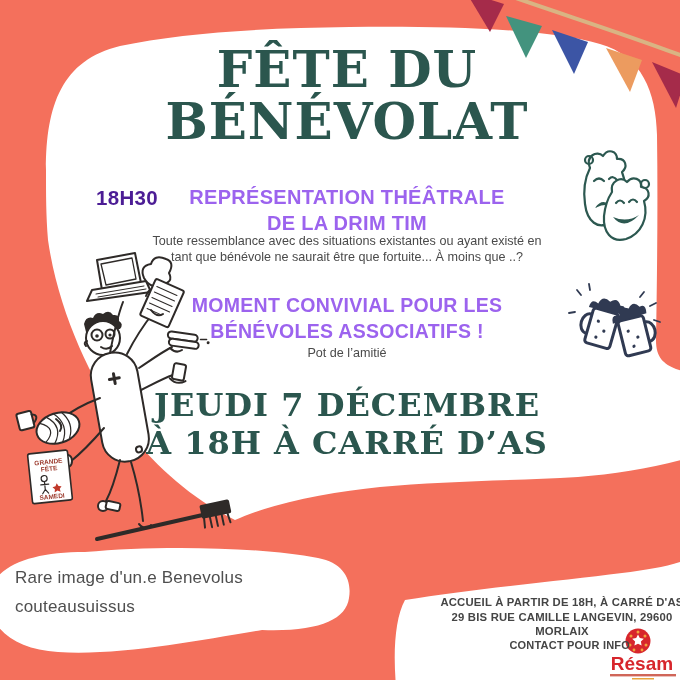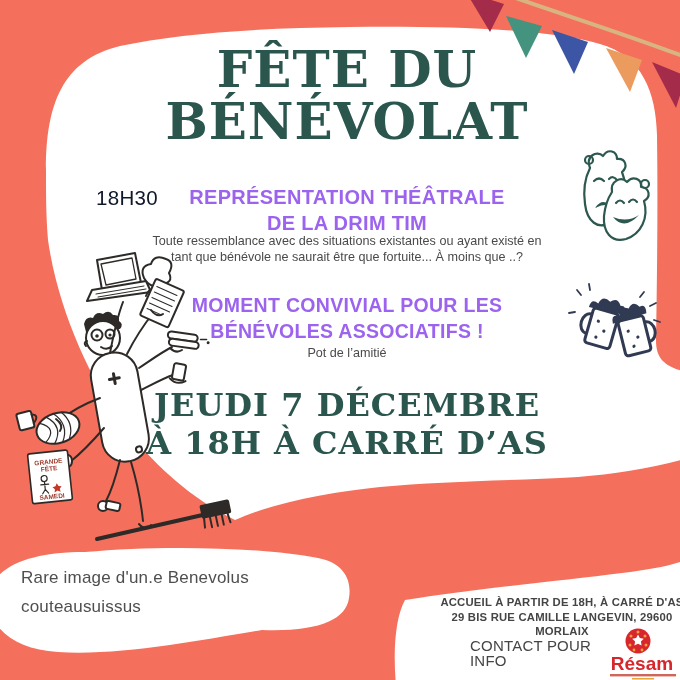--- a/index.html
+++ b/index.html
@@ -9,44 +9,44 @@
     font-family:"Liberation Sans",sans-serif;
   }
   .art{position:absolute;left:0;top:0;z-index:0;}
   .txt{position:absolute;z-index:2;}
   .center{left:7px;width:680px;text-align:center;}
   .title{
     top:44px;color:#2B564E;font-family:"DejaVu Serif",serif;font-weight:700;
     font-size:50px;line-height:52px;letter-spacing:1px;
   }
   .time{
-    left:96px;top:186px;color:#0f172a;font-weight:400;font-size:20.5px;letter-spacing:.3px;
+    left:96px;top:186px;color:#4c1d95;font-weight:700;font-size:20.5px;letter-spacing:.3px;
   }
   .event{
     color:#9C63EE;font-weight:700;font-size:20px;line-height:26px;letter-spacing:.3px;
   }
   .event1{top:184px;}
   .event2{top:292px;font-size:19.5px;}
   .small-gray{color:#4A4A4A;font-size:12.6px;line-height:15.8px;}
   .disclaimer{top:234px;}
   .pot{top:346px;}
   .bigdate{
     top:386px;color:#2B564E;font-family:"DejaVu Serif",serif;font-weight:700;
     font-size:32px;line-height:38px;letter-spacing:1px;
   }
   .caption{
-    left:21px;top:563px;width:340px;color:#4F4F4F;font-size:17px;line-height:29px;letter-spacing:.2px;
+    left:15px;top:563px;width:340px;color:#4F4F4F;font-size:17px;line-height:29px;letter-spacing:.2px;
   }
   .venue{
     left:437px;top:595px;width:250px;text-align:center;color:#454545;
     font-weight:700;font-size:11.3px;line-height:14.5px;letter-spacing:.2px;
   }
   .contact{
-    left:470px;top:638px;width:160px;text-align:left;color:#454545;
-    font-weight:400;font-size:15px;line-height:15px;letter-spacing:.2px;
+    left:470px;top:638px;width:160px;text-align:right;color:#454545;
+    font-weight:700;font-size:11px;line-height:15px;letter-spacing:.2px;
   }
 </style>
 </head>
 <body>
 
 <div class="canvas">
 
   <svg class="art" width="680" height="680" viewBox="0 0 680 680">
 
     <path fill="#FFFFFF" d="

